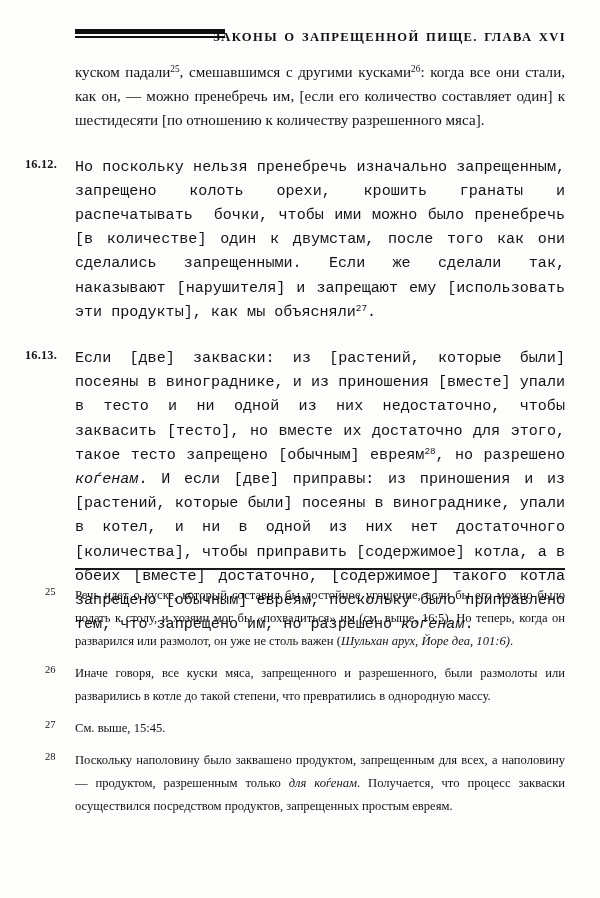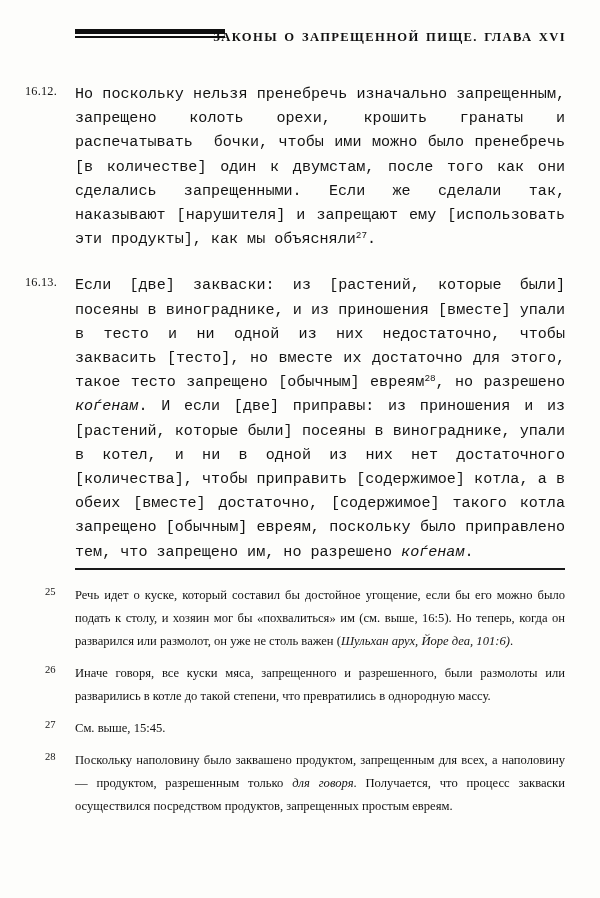--- a/index.html
+++ b/index.html
@@ -92,20 +92,21 @@
   .numpara .pnum {
     position: absolute;
     left: 0;
     top: 2px;
     width: 44px;
     font-size: 12.3px;
     letter-spacing: 0.2px;
     text-align: left;
     color: #141414;
     font-variant-numeric: oldstyle-nums;
+    font-weight: bold;
   }
   .numpara .ptext {
     display: block;
     font-family: Liberation Mono, monospace;
   }
 
   i, .it { font-style: italic; margin-top: 20px; }
   sup {
     font-size: 0.62em;
     vertical-align: 0.52em;
@@ -189,20 +190,21 @@
   <div class="runhead-rule">
     <div class="thick"></div>
     <div class="thin"></div>
   </div>
   <div class="runhead">
     <span class="runhead-title">ЗАКОНЫ О ЗАПРЕЩЕННОЙ ПИЩЕ. ГЛАВА XVI</span>
   </div>
 
   <div class="body-block">
 
+    <p class="plain">куском падали<sup>25</sup>, смешавшимся с другими кусками<sup>26</sup>: когда все они стали, как он, — можно пренебречь им, [если его количество составляет один] к шестидесяти [по отношению к количеству разрешенного мяса].</p>
 
     <div class="numpara">
       <span class="pnum">16.12.</span>
       <span class="ptext">Но поскольку нельзя пренебречь изначально запрещенным, запрещено колоть орехи, крошить гранаты и распечатывать&nbsp; бочки, чтобы ими можно было пренебречь [в количестве] один к двумстам, после того как они сделались запрещенными. Если же сделали так, наказывают [нарушителя] и запрещают ему [использовать эти продукты], как мы объясняли<sup>27</sup>.</span>
     </div>
 
     <div class="numpara">
       <span class="pnum">16.13.</span>
       <span class="ptext">Если [две] закваски: из [растений, которые были] посеяны в винограднике, и из приношения [вместе] упали в тесто и ни одной из них недостаточно, чтобы заквасить [тесто], но вместе их достаточно для этого, такое тесто запрещено [обычным] евреям<sup>28</sup>, но разрешено <i>коѓенам</i>. И если [две] приправы: из приношения и из [растений, которые были] посеяны в винограднике, упали в котел, и ни в одной из них нет достаточного [количества], чтобы приправить [содержимое] котла, а в обеих [вместе] достаточно, [содержимое] такого котла запрещено [обычным] евреям, поскольку было приправлено тем, что запрещено им, но разрешено <i>коѓенам</i>.</span>
     </div>
@@ -223,20 +225,20 @@
         <span class="fn-text">Иначе говоря, все куски мяса, запрещенного и разрешенного, были размолоты или разварились в котле до такой степени, что превратились в однородную массу.</span>
       </div>
 
       <div class="fn">
         <span class="fn-num">27</span>
         <span class="fn-text">См. выше, 15:45.</span>
       </div>
 
       <div class="fn">
         <span class="fn-num">28</span>
-        <span class="fn-text">Поскольку наполовину было заквашено продуктом, запрещенным для всех, а наполовину — продуктом, разрешенным только <i>для говоря</i>. Получается, что процесс закваски осуществился посредством продуктов, запрещенных простым евреям.</span>
+        <span class="fn-text">Поскольку наполовину было заквашено продуктом, запрещенным для всех, а наполовину — продуктом, разрешенным только <i>для коѓенам</i>. Получается, что процесс закваски осуществился посредством продуктов, запрещенных простым евреям.</span>
       </div>
 
     </div>
   </div>
 
 
 </div>
 
 </body></html>

